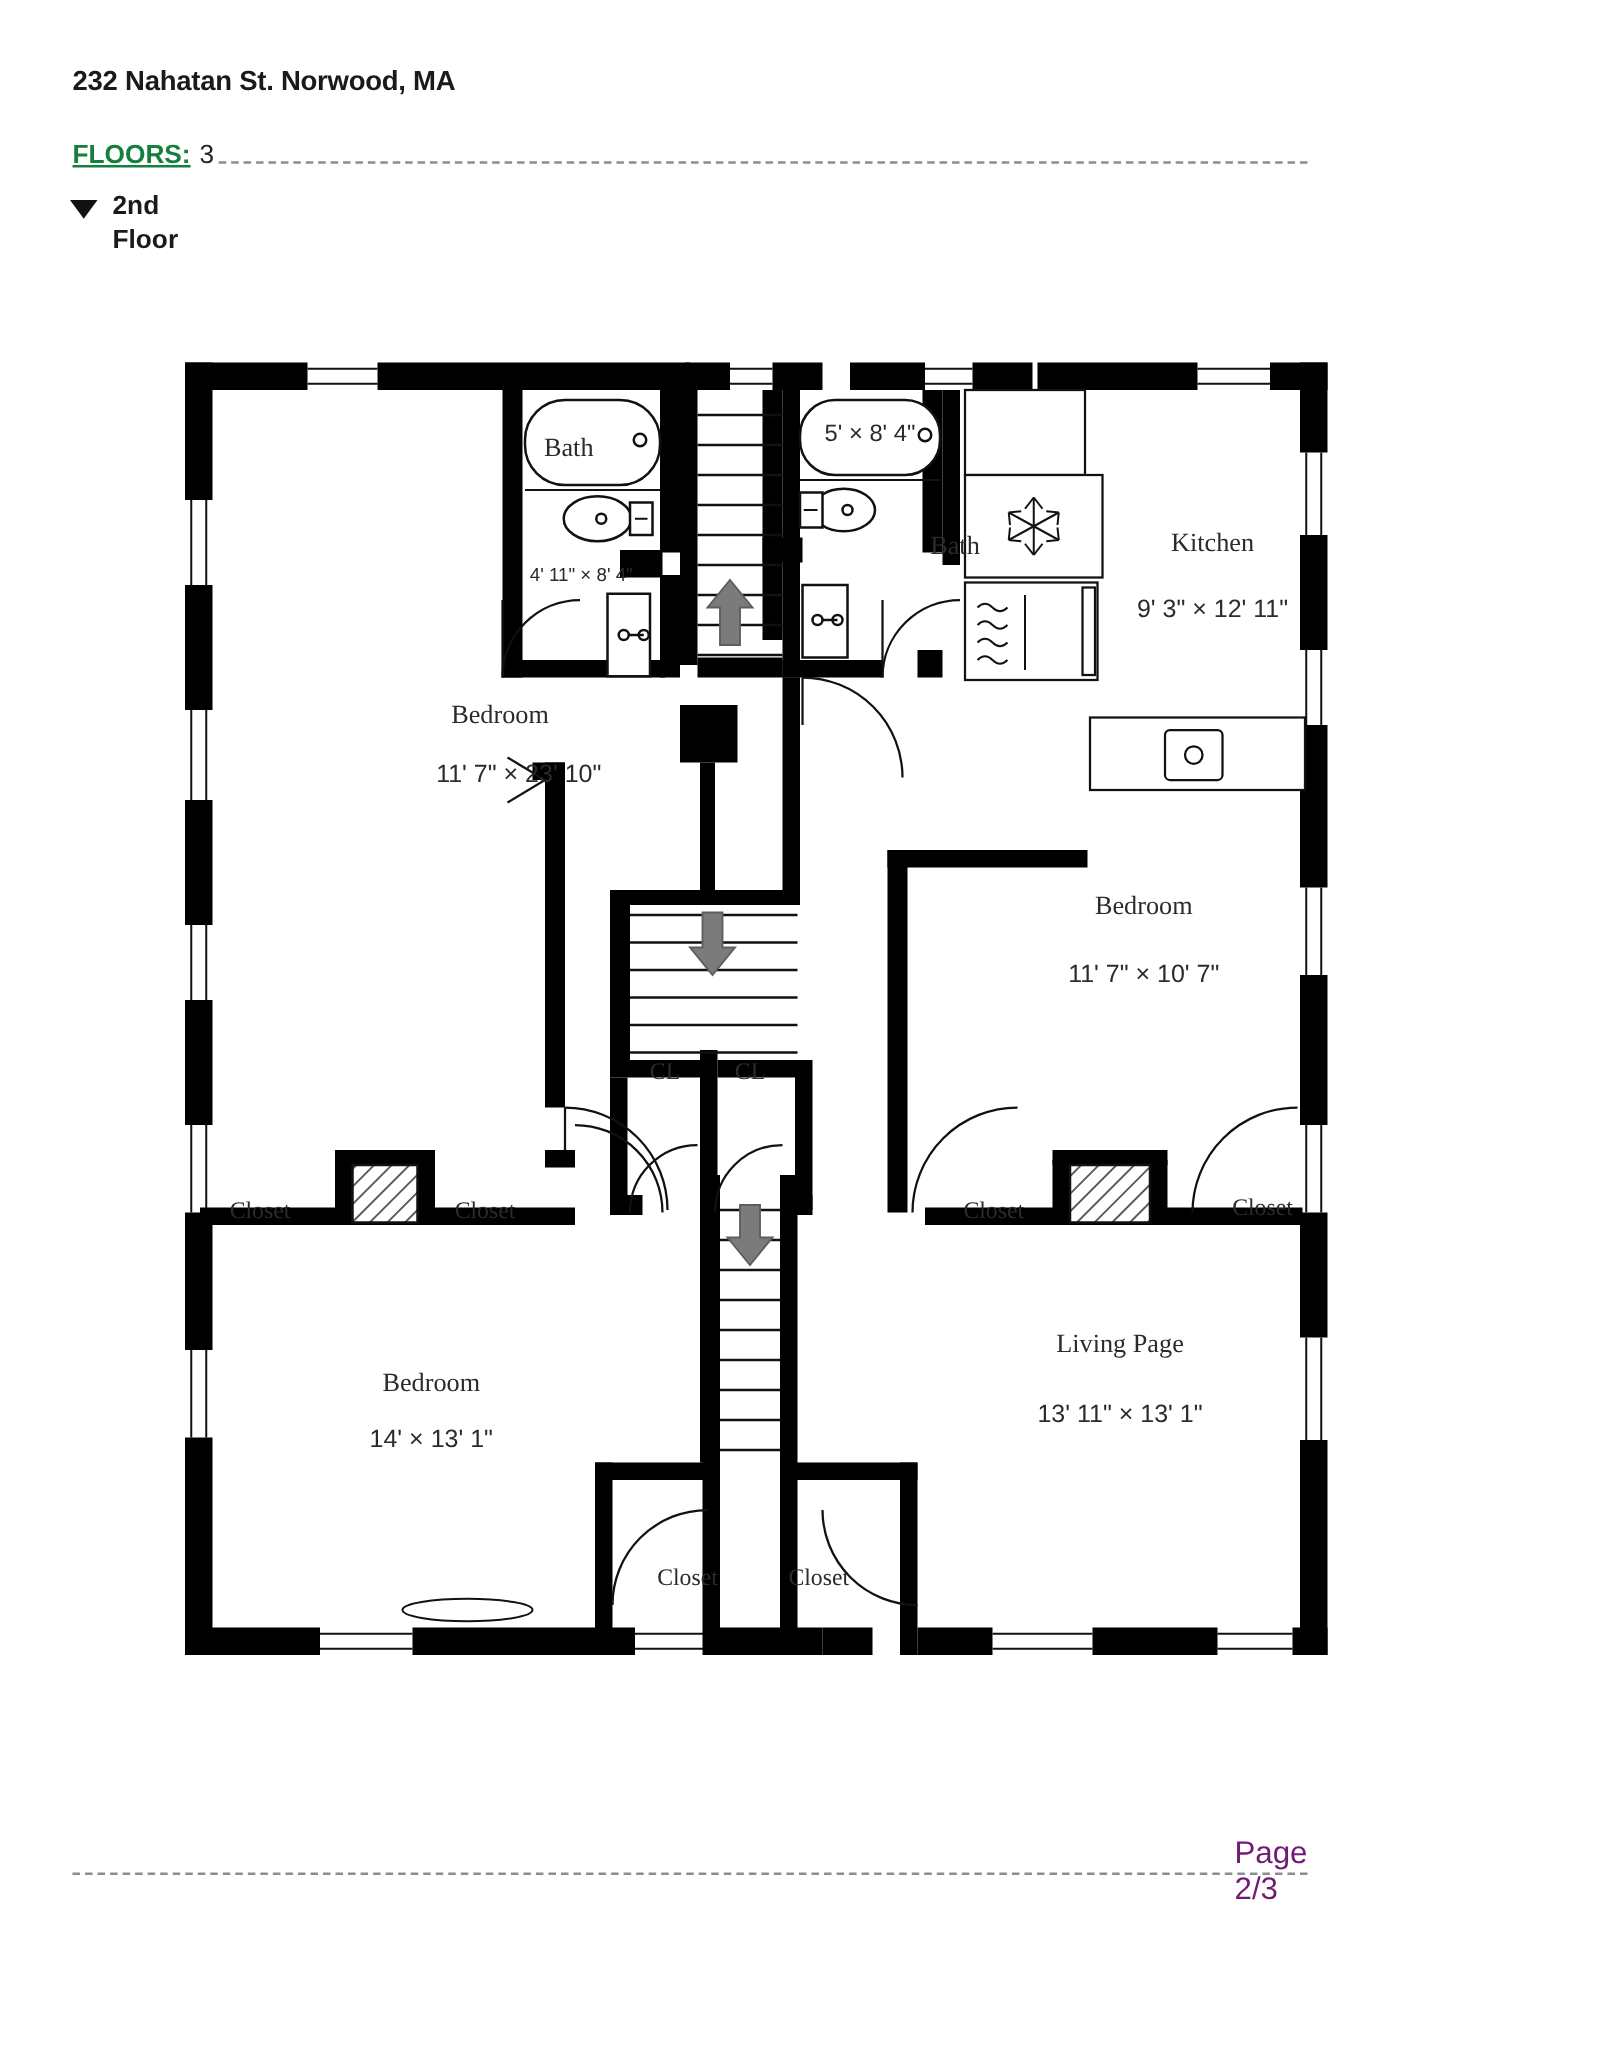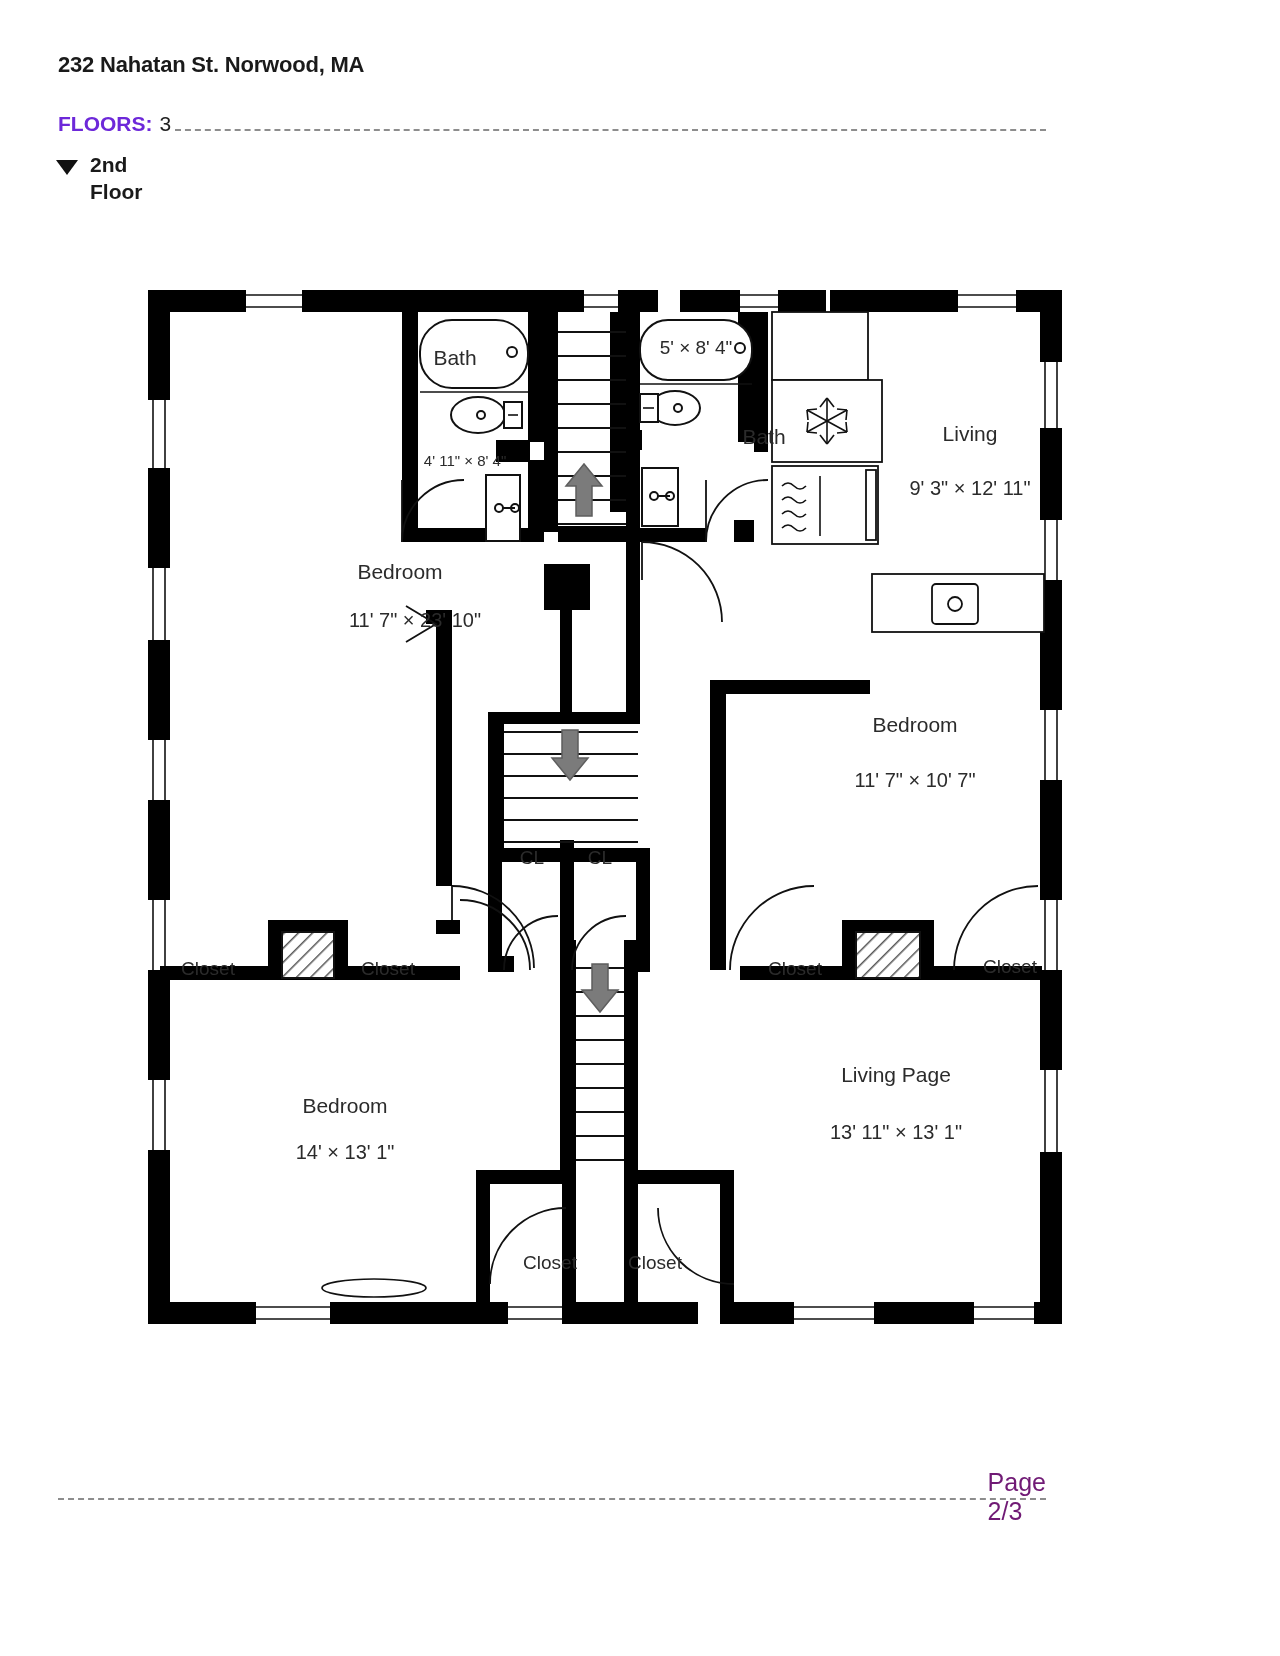--- a/index.html
+++ b/index.html
@@ -21,22 +21,22 @@
     position: absolute; left: 58px; top: 52px;
     font-size: 22px; font-weight: bold; letter-spacing: -0.2px;
     white-space: nowrap;
   }
   .floors-row {
     position: absolute; left: 58px; top: 100px; right: 58px;
     height: 34px;
     display: flex; align-items: flex-end; gap: 0;
   }
   .floors-label {
-    font-size: 21px; font-weight: bold; color: #6d28d9;
-    line-height: 1; white-space: nowrap;
+    font-size: 21px; font-weight: bold; color: #15803d;
+    line-height: 1; white-space: nowrap; text-decoration: underline;
   }
   .floors-value {
     font-size: 21px; color: #222; line-height: 1;
     margin-left: 7px; white-space: nowrap;
   }
   .floors-rule {
     flex: 1 1 auto; height: 1px; margin-left: 4px; margin-bottom: 3px;
     border-top: 2px dashed #8d8d8d;
   }
 
@@ -74,20 +74,21 @@
     width: 950px; height: 1060px;
   }
   #plan svg { display: block; }
 
   .rlabel {
     position: absolute;
     font-size: 21px; color: #2b2b2b;
     white-space: nowrap;
     transform: translate(-50%, -50%);
     text-align: center;
+    font-family: Liberation Serif, serif;
   }
   .rlabel.sm  { font-size: 19px; margin-top: 28px; }
   .rdim {
     position: absolute;
     font-size: 20px; color: #2b2b2b;
     white-space: nowrap;
     transform: translate(-50%, -50%);
   }
   .rdim.xs { font-size: 15px; }
 </style>
@@ -423,21 +424,21 @@
 
     <div class="rlabel" style="left:215px; top:826px">Bedroom</div>
     <div class="rdim" style="left:215px; top:872px">14' × 13' 1"</div>
 
     <div class="rlabel" style="left:785px; top:445px">Bedroom</div>
     <div class="rdim" style="left:785px; top:500px">11' 7" × 10' 7"</div>
 
     <div class="rlabel" style="left:766px; top:795px">Living Page</div>
     <div class="rdim" style="left:766px; top:852px">13' 11" × 13' 1"</div>
 
-    <div class="rlabel" style="left:840px; top:154px">Living</div>
+    <div class="rlabel" style="left:840px; top:154px">Kitchen</div>
     <div class="rdim" style="left:840px; top:208px">9' 3" × 12' 11"</div>
 
     <div class="rlabel" style="left:325px; top:78px">Bath</div>
     <div class="rdim xs" style="left:335px; top:180px">4' 11" × 8' 4"</div>
 
     <div class="rlabel" style="left:634px; top:157px">Bath</div>
     <div class="rdim xs" style="left:566px; top:68px; font-size:19px">5' × 8' 4"</div>
 
     <div class="rlabel sm" style="left:78px; top:661px">Closet</div>
     <div class="rlabel sm" style="left:258px; top:661px">Closet</div>

